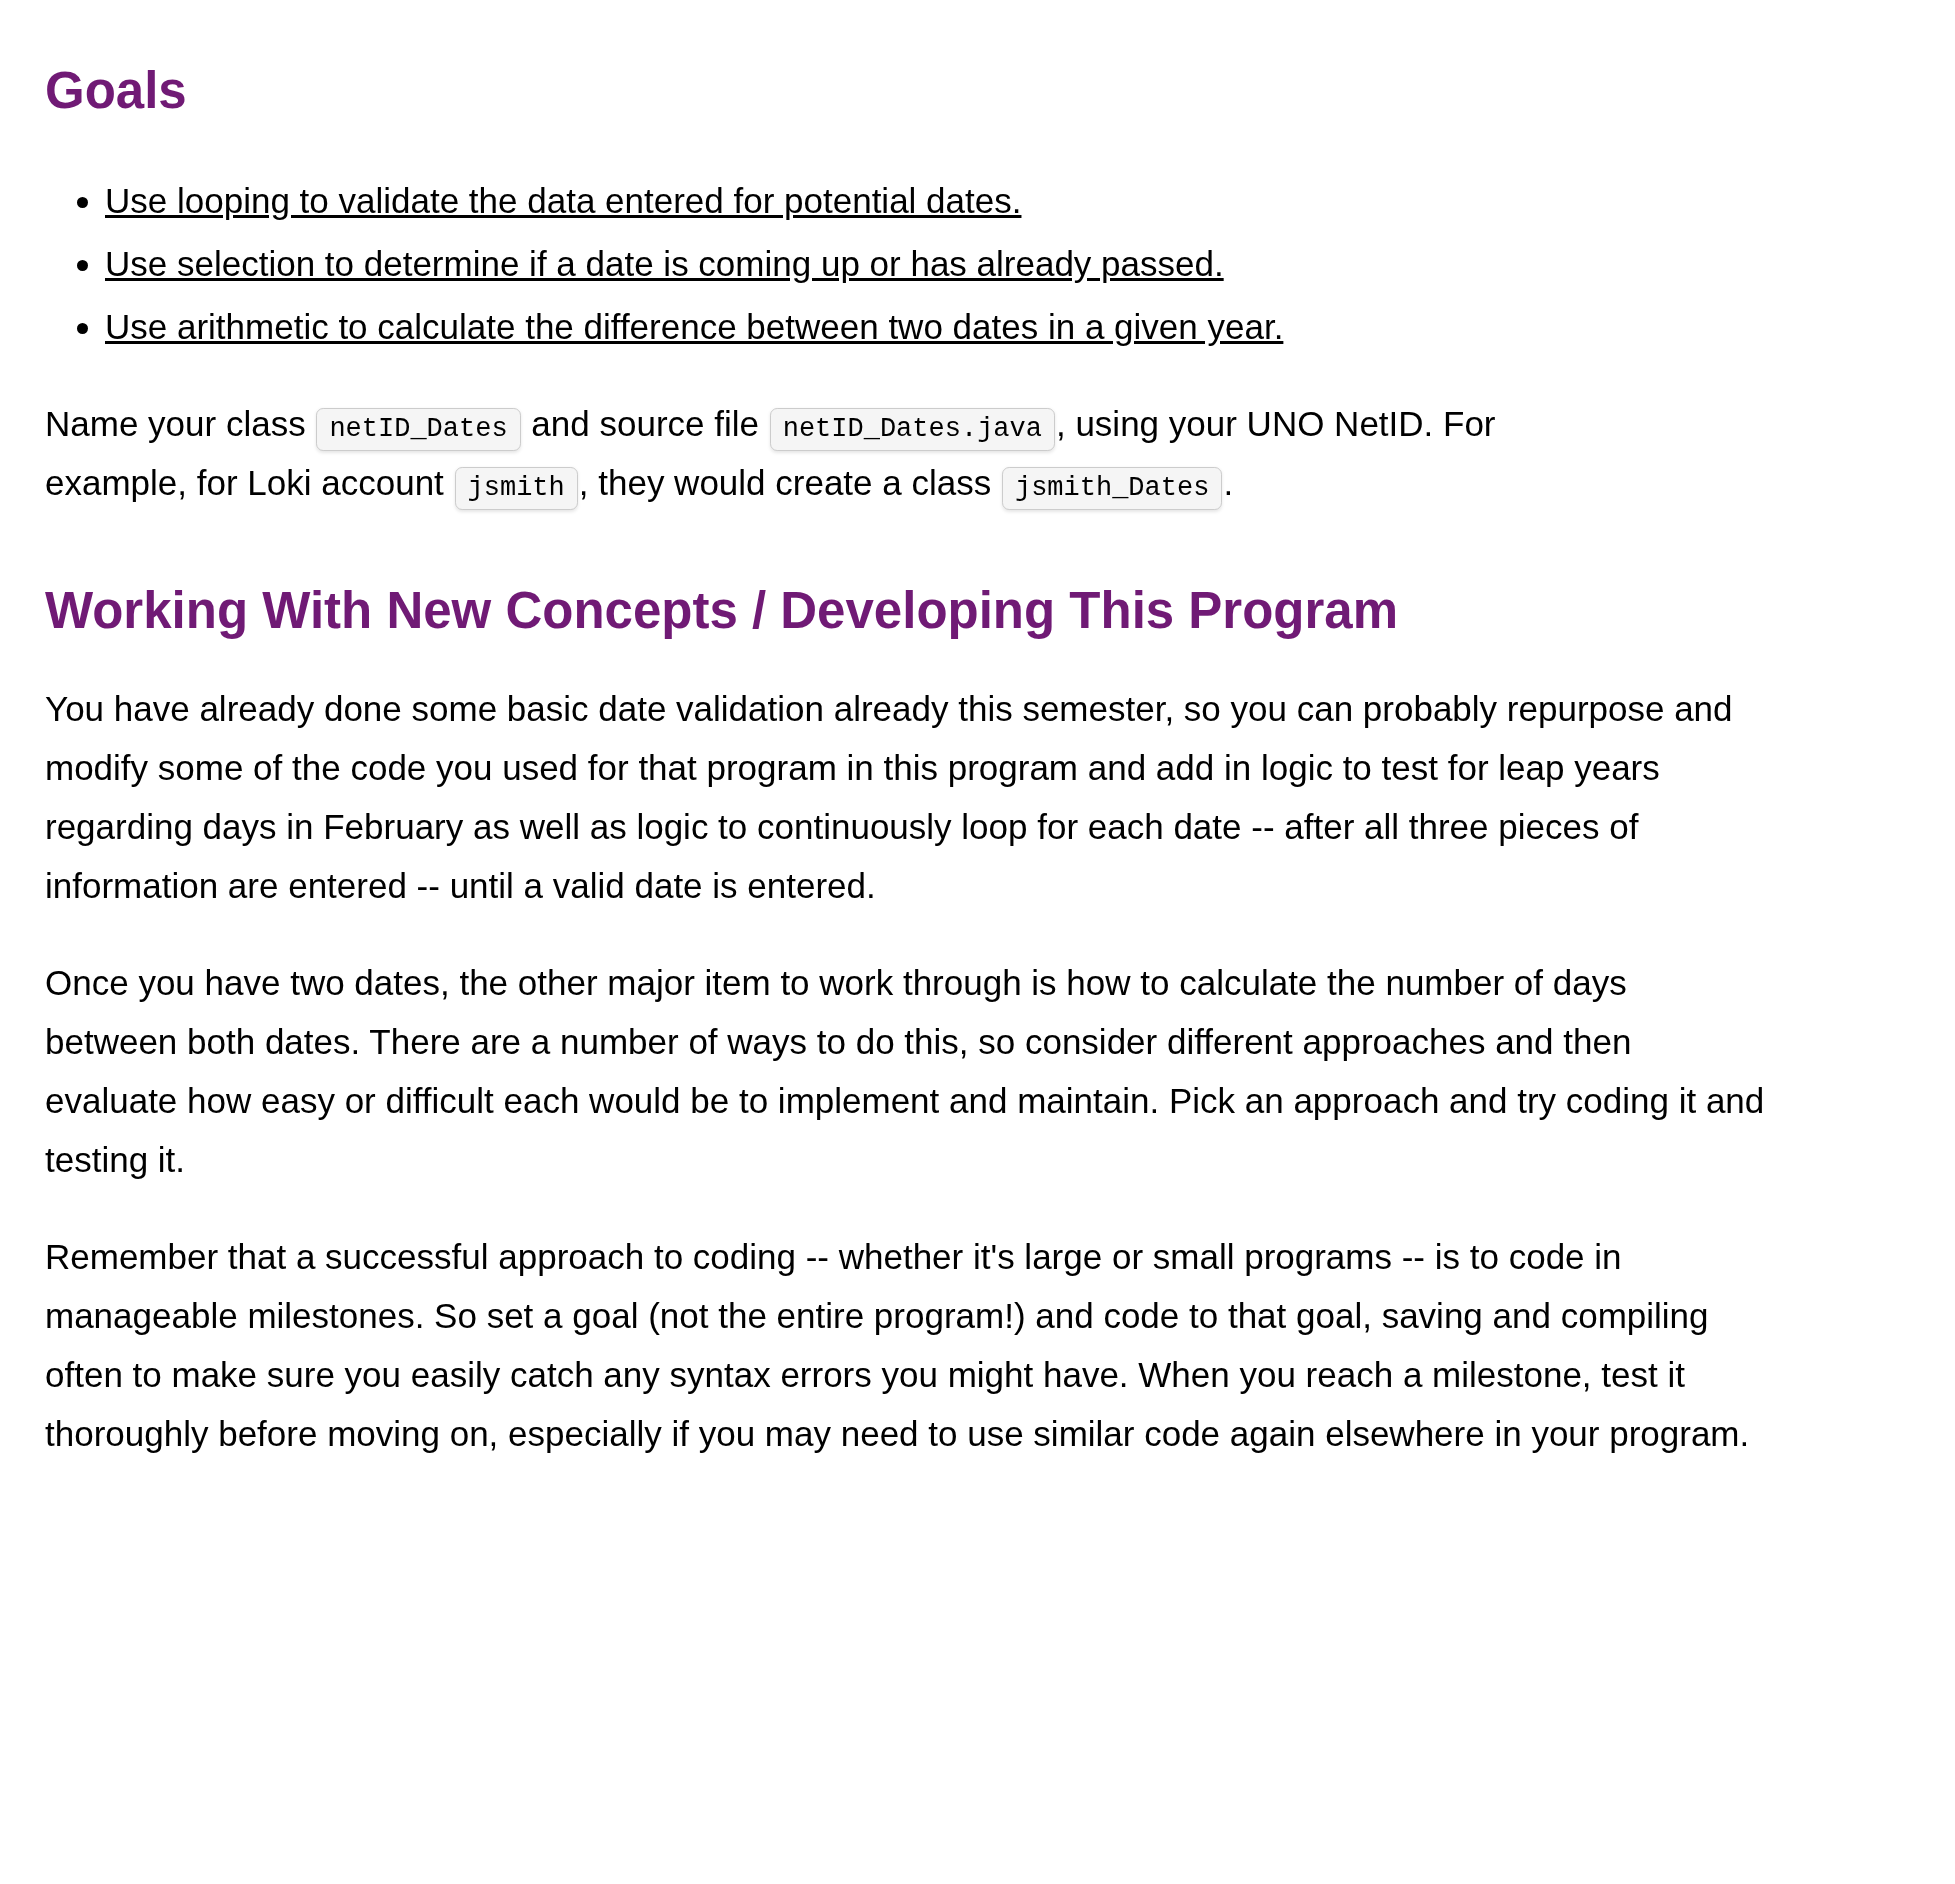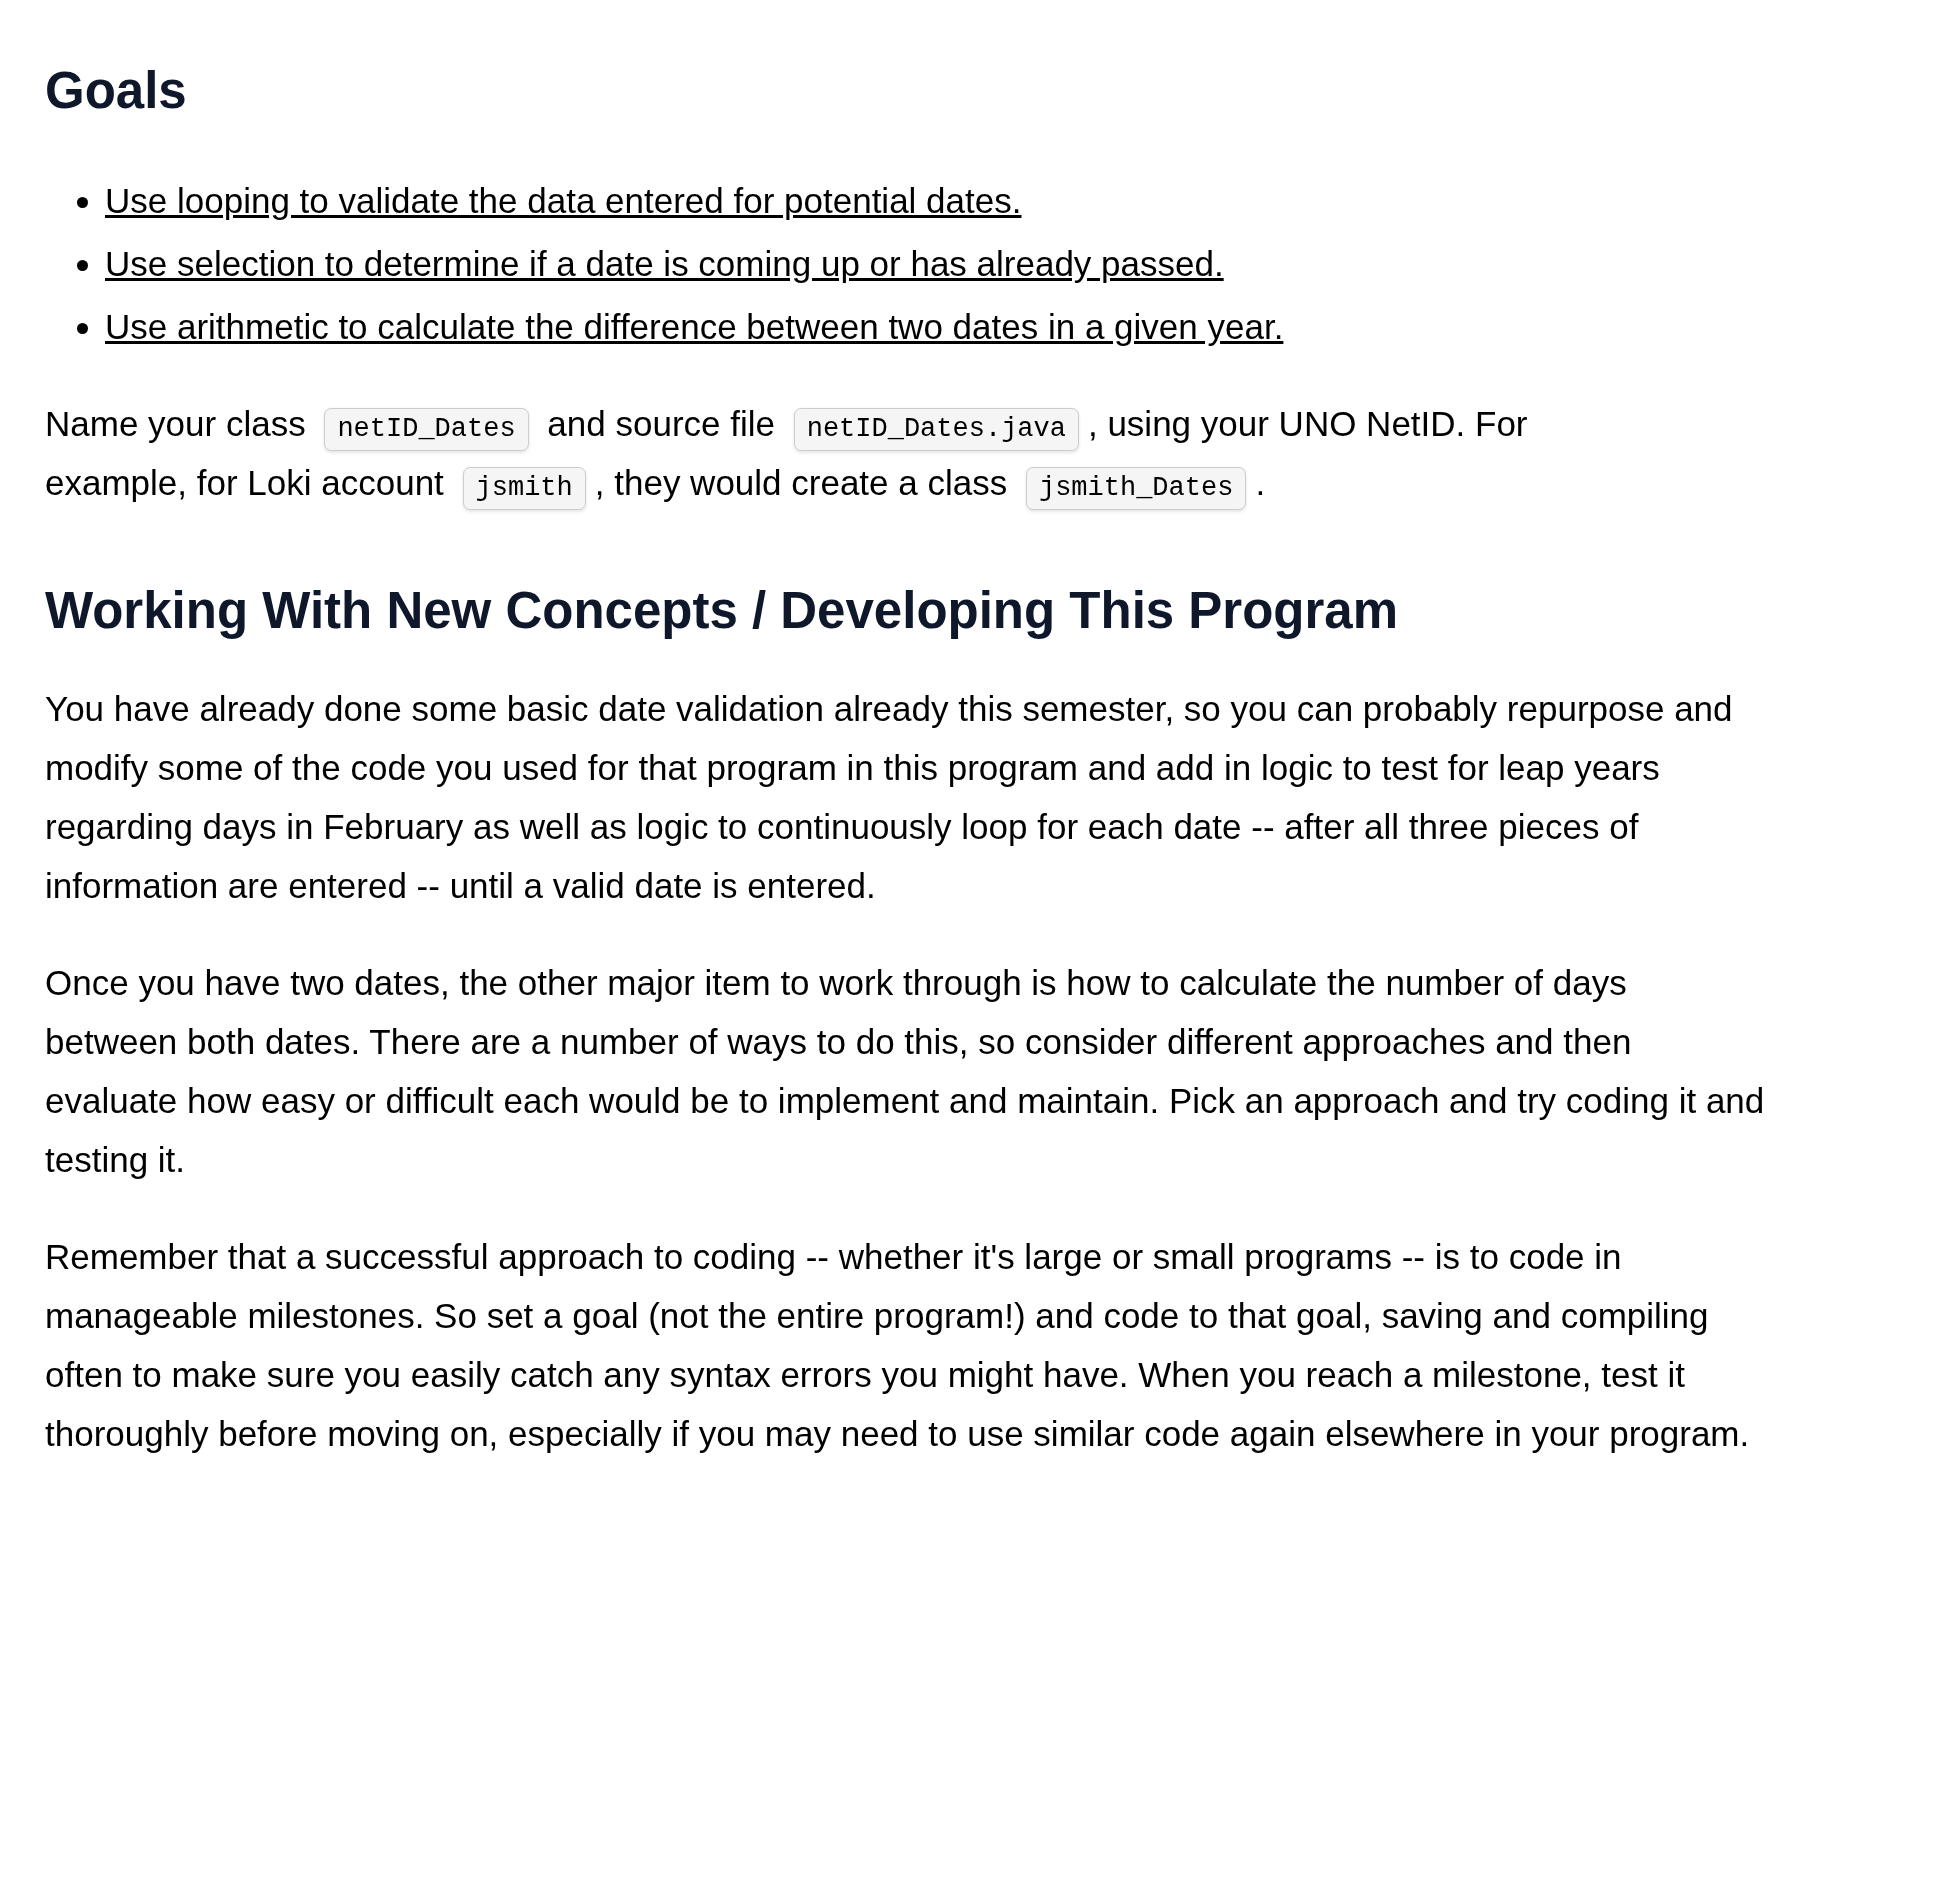--- a/index.html
+++ b/index.html
@@ -12,41 +12,41 @@
     font-size: 35px;
     line-height: 59px;
     color: #000000;
     background: #ffffff;
   }
   h2.sec-heading {
     font-size: 51px;
     line-height: 61px;
     font-weight: 700;
     margin: 68px 0 38px 0;
-    color: #0f172a;
+    color: #701a75;
   }
   section.doc-section:first-child h2.sec-heading { margin-top: 0; }
   p.body-para { margin: 38px 0; }
   ul.goal-list {
     margin: 50px 0 38px 0;
     padding-left: 60px;
     list-style: disc;
     text-decoration: underline;
   }
   ul.goal-list li { margin: 4px 0 0 0; }
   ul.goal-list li:first-child { margin-top: 0; }
   code.inline-code {
     font-family: "Liberation Mono", "DejaVu Sans Mono", monospace;
     font-size: 27px;
     line-height: 1;
     background: #f5f5f5;
     border: 1.6px solid #cccccc;
     border-radius: 7.2px;
     padding: 7.2px 12px;
-    margin: 0 9px;
+    margin: 0 1px;
     box-shadow: 0 1.6px 3.6px rgba(0,0,0,0.10);
     white-space: nowrap;
     display: inline-block;
     vertical-align: baseline;
     color: #000000;
   }
 </style>
 </head>
 <body>
 

